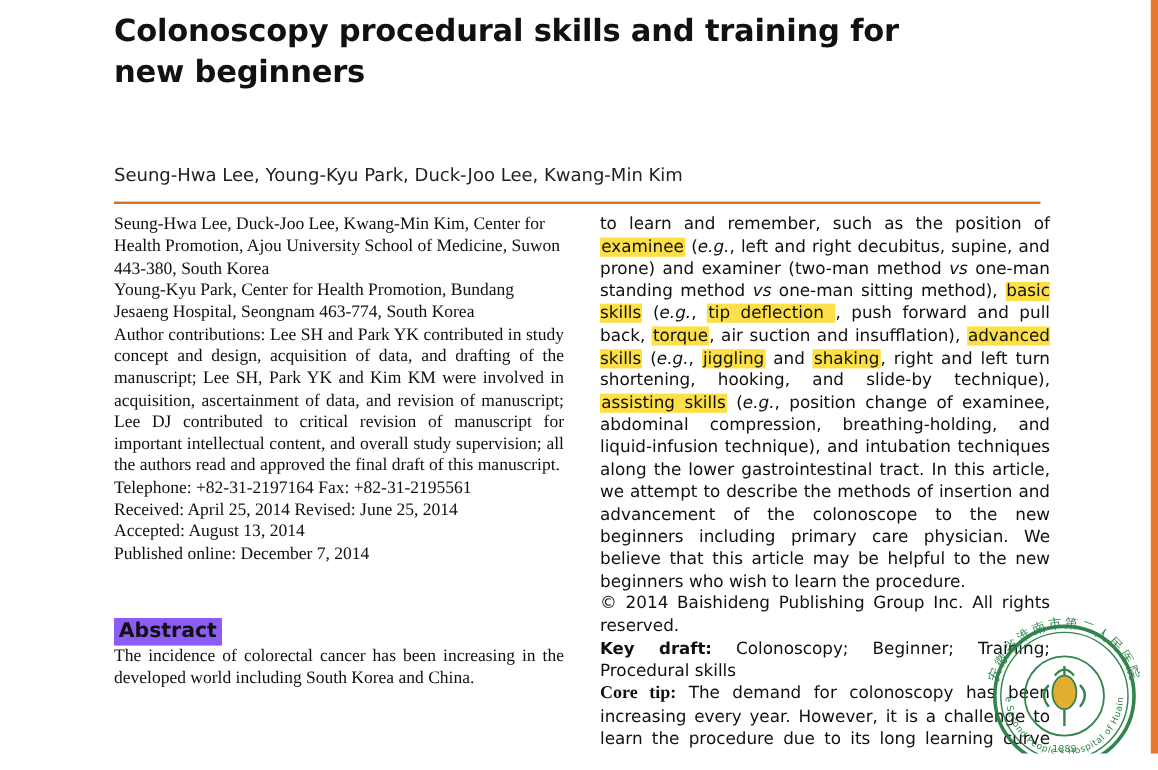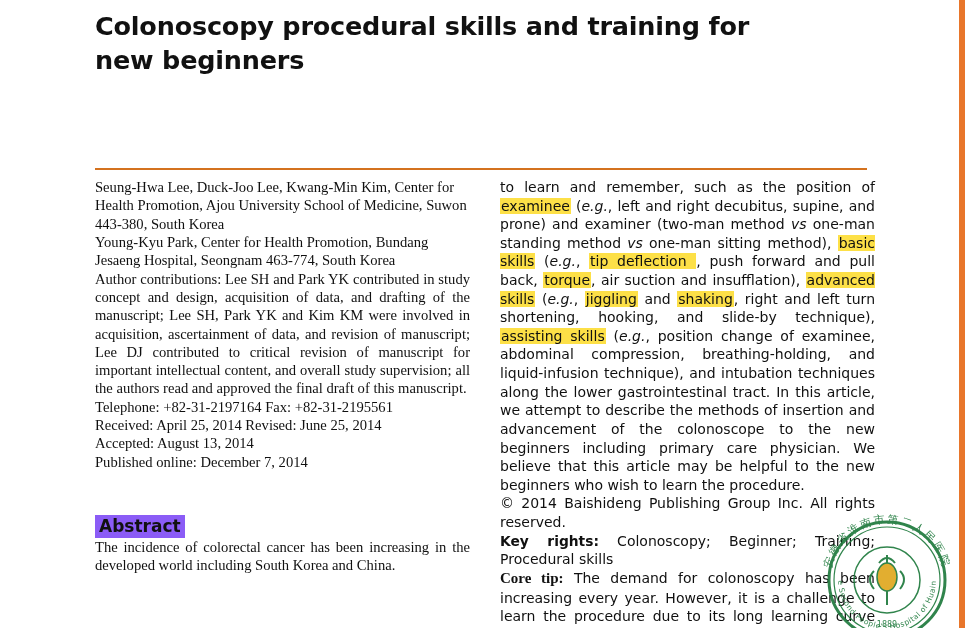--- a/index.html
+++ b/index.html
@@ -142,20 +142,21 @@
 <body>
 
 <div class="page">
 
   <div class="right-rule"></div>
 
   <div class="content">
 
     <h1 class="title">Colonoscopy procedural skills and training for new beginners</h1>
 
+    <div class="authors">Seung-Hwa Lee, Young-Kyu Park, Duck-Joo Lee, Kwang-Min Kim</div>
 
     <div class="hr-orange"></div>
 
     <div class="columns">
 
       <div class="col left-col">
         <p class="tight">Seung-Hwa Lee, Duck-Joo Lee, Kwang-Min Kim, Center for Health Promotion, Ajou University School of Medicine, Suwon 443-380, South Korea</p>
         <p class="tight">Young-Kyu Park, Center for Health Promotion, Bundang Jesaeng Hospital, Seongnam 463-774, South Korea</p>
         <p>Author contributions: Lee SH and Park YK contributed in study concept and design, acquisition of data, and drafting of the manuscript; Lee SH, Park YK and Kim KM were involved in acquisition, ascertainment of data, and revision of manuscript; Lee DJ contributed to critical revision of manuscript for important intellectual content, and overall study supervision; all the authors read and approved the final draft of this manuscript.</p>
         <p class="tight">Telephone: +82-31-2197164  Fax: +82-31-2195561</p>
@@ -165,21 +166,21 @@
 
         <div class="abstract-head">Abstract</div>
         <p class="abstract-body">The incidence of colorectal cancer has been increasing in the developed world including South Korea and China.</p>
       </div>
 
       <div class="col right-col">
         <p>to learn and remember, such as the position of <span class="hl">examinee</span> (<i>e.g.</i>, left and right decubitus, supine, and prone) and examiner (two-man method <i>vs</i> one-man standing method <i>vs</i> one-man sitting method), <span class="hl">basic skills</span> (<i>e.g.</i>, <span class="hl">tip deflection </span>, push forward and pull back, <span class="hl">torque</span>, air suction and insufflation), <span class="hl">advanced skills</span> (<i>e.g.</i>, <span class="hl">jiggling</span> and <span class="hl">shaking</span>, right and left turn shortening, hooking, and slide-by technique), <span class="hl">assisting skills</span> (<i>e.g.</i>, position change of examinee, abdominal compression, breathing-holding, and liquid-infusion technique), and intubation techniques along the lower gastrointestinal tract. In this article, we attempt to describe the methods of insertion and advancement of the colonoscope to the new beginners including primary care physician. We believe that this article may be helpful to the new beginners who wish to learn the procedure.</p>
 
         <p class="copyright">© 2014 Baishideng Publishing Group Inc. All rights reserved.</p>
 
-        <p class="keywords"><span class="kw-label">Key rights:</span><span> Colonoscopy; Beginner; Training; Procedural skills</span></p>
+        <p class="keywords"><span class="kw-label">Key draft:</span><span> Colonoscopy; Beginner; Training; Procedural skills</span></p>
 
         <p class="coretip"><span class="ct-label">Core tip:</span><span> The demand for colonoscopy has been increasing every year. However, it is a challenge to learn the procedure due to its long learning curve and high</span></p>
       </div>
 
     </div>
   </div>
 
   <svg class="stamp" viewBox="0 0 150 150" xmlns="http://www.w3.org/2000/svg">
     <defs>
       <path id="arcTop" d="M 18,75 A 57,57 0 0 1 132,75"></path>

